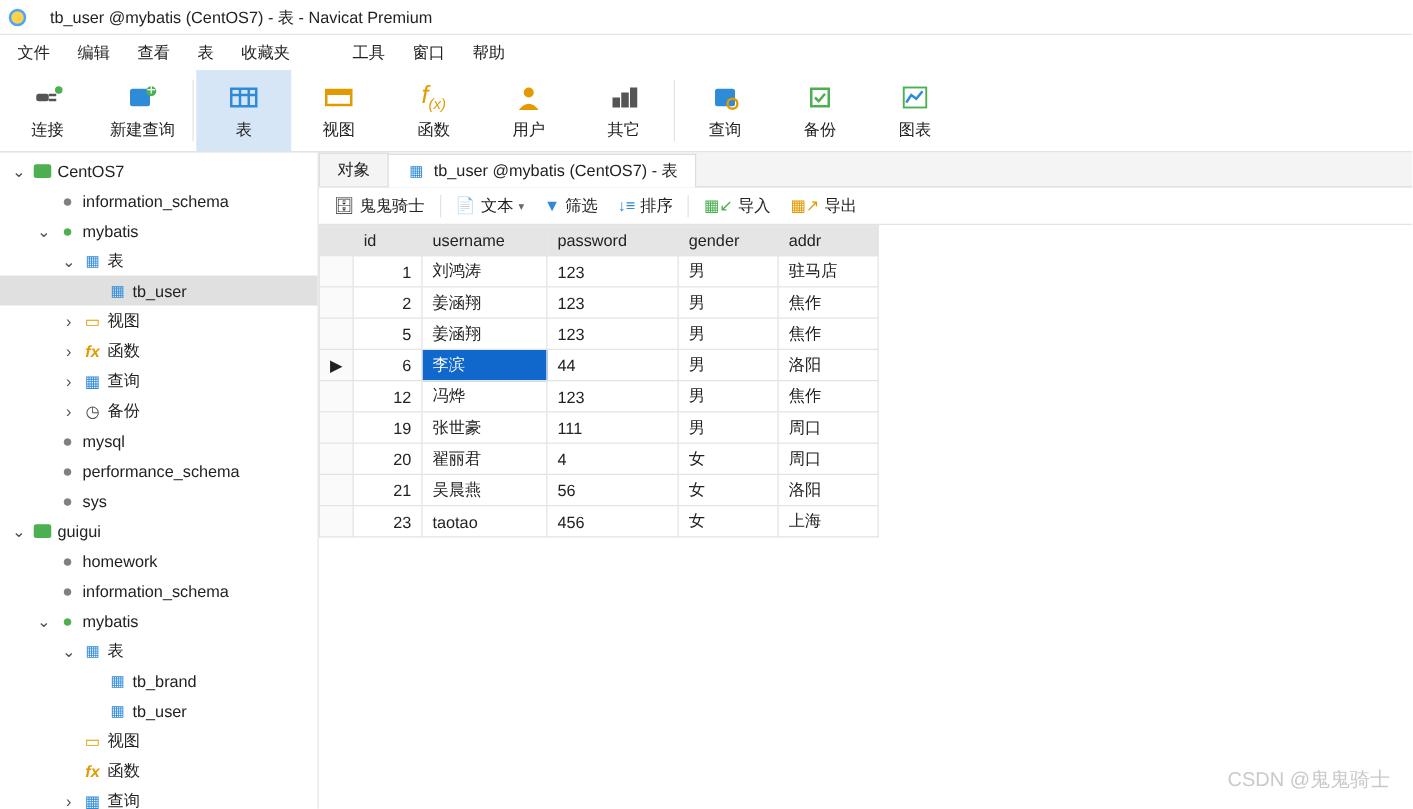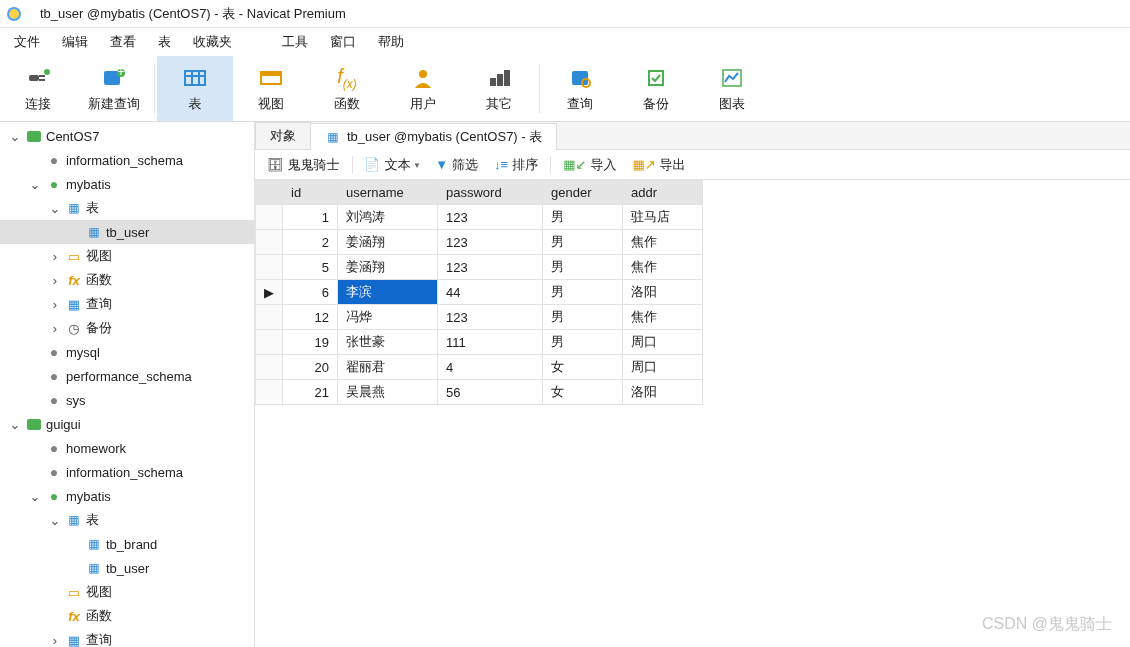--- a/index.html
+++ b/index.html
@@ -476,19 +476,27 @@
               <td>周口</td>
             </tr>
             <tr>
               <td class="row-hdr"></td>
               <td class="col-id">21</td>
               <td class="">吴晨燕</td>
               <td>56</td>
               <td>女</td>
               <td>洛阳</td>
             </tr>
+            <tr>
+              <td class="row-hdr"></td>
+              <td class="col-id">23</td>
+              <td class="">taotao</td>
+              <td>456</td>
+              <td>女</td>
+              <td>上海</td>
+            </tr>
           </tbody>
         </table>
     </div>
   </div>
 </div>
 
 <div class="watermark">CSDN @鬼鬼骑士</div>
 
 </body></html>

